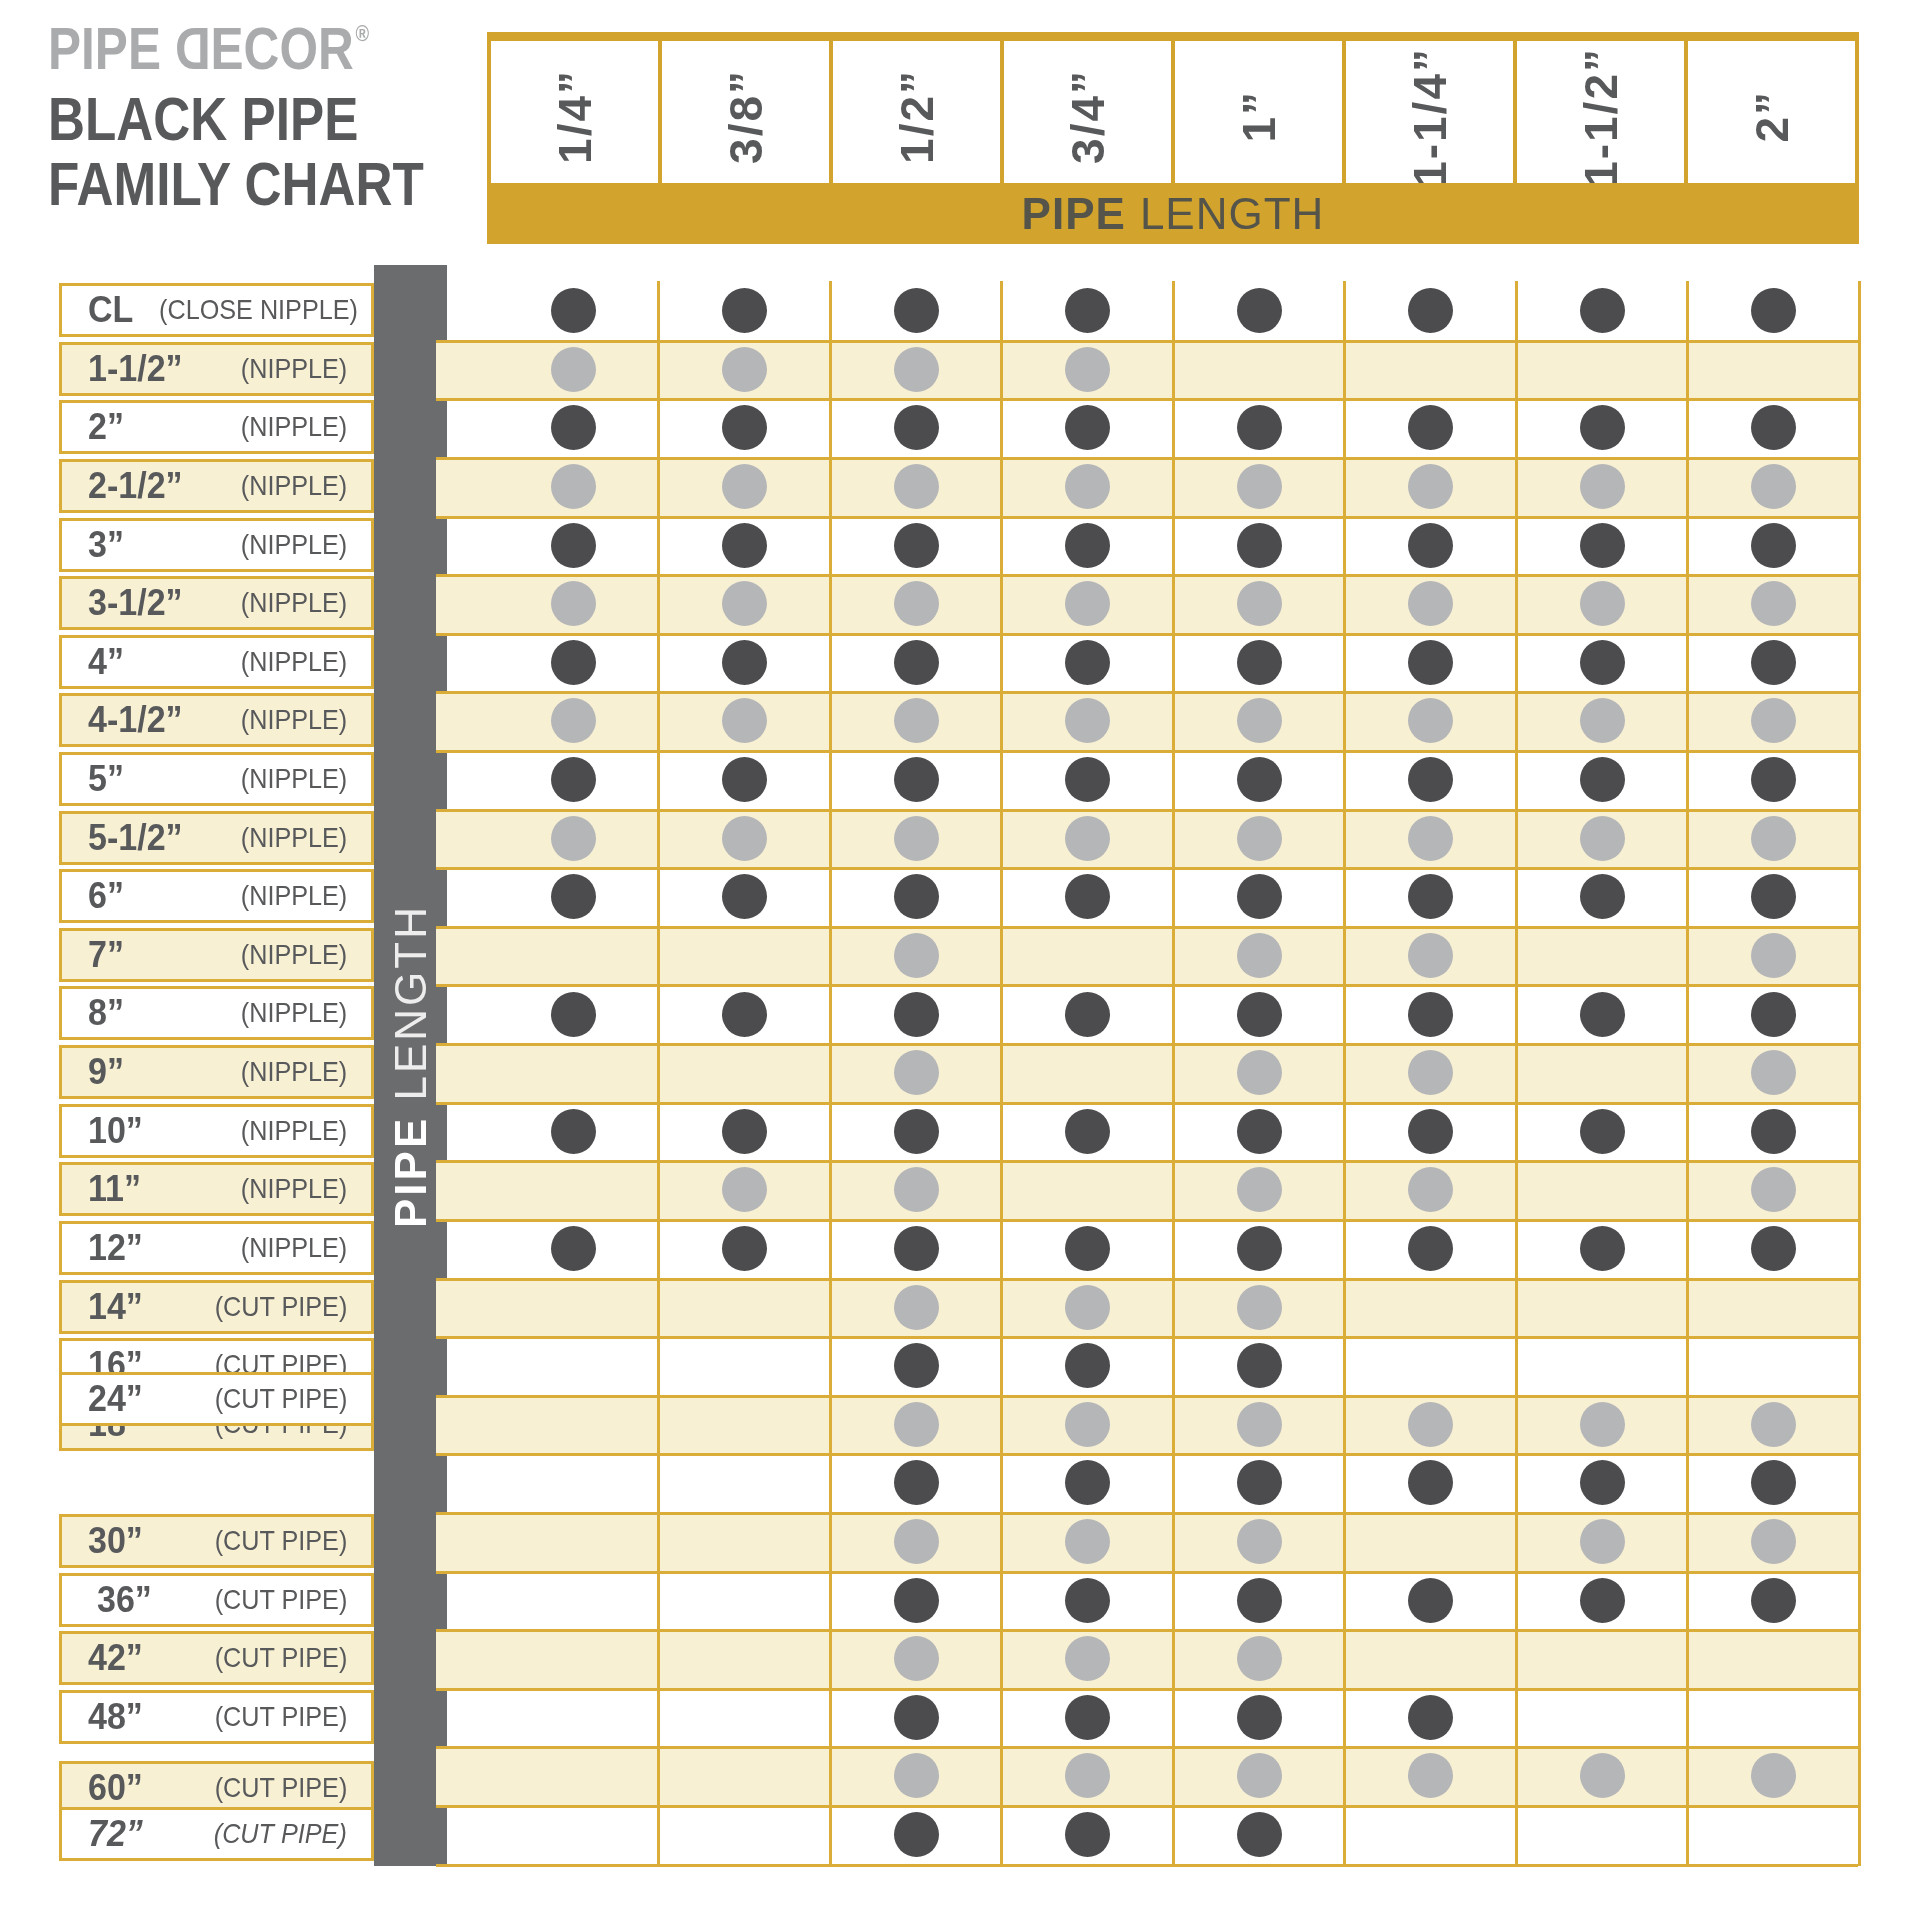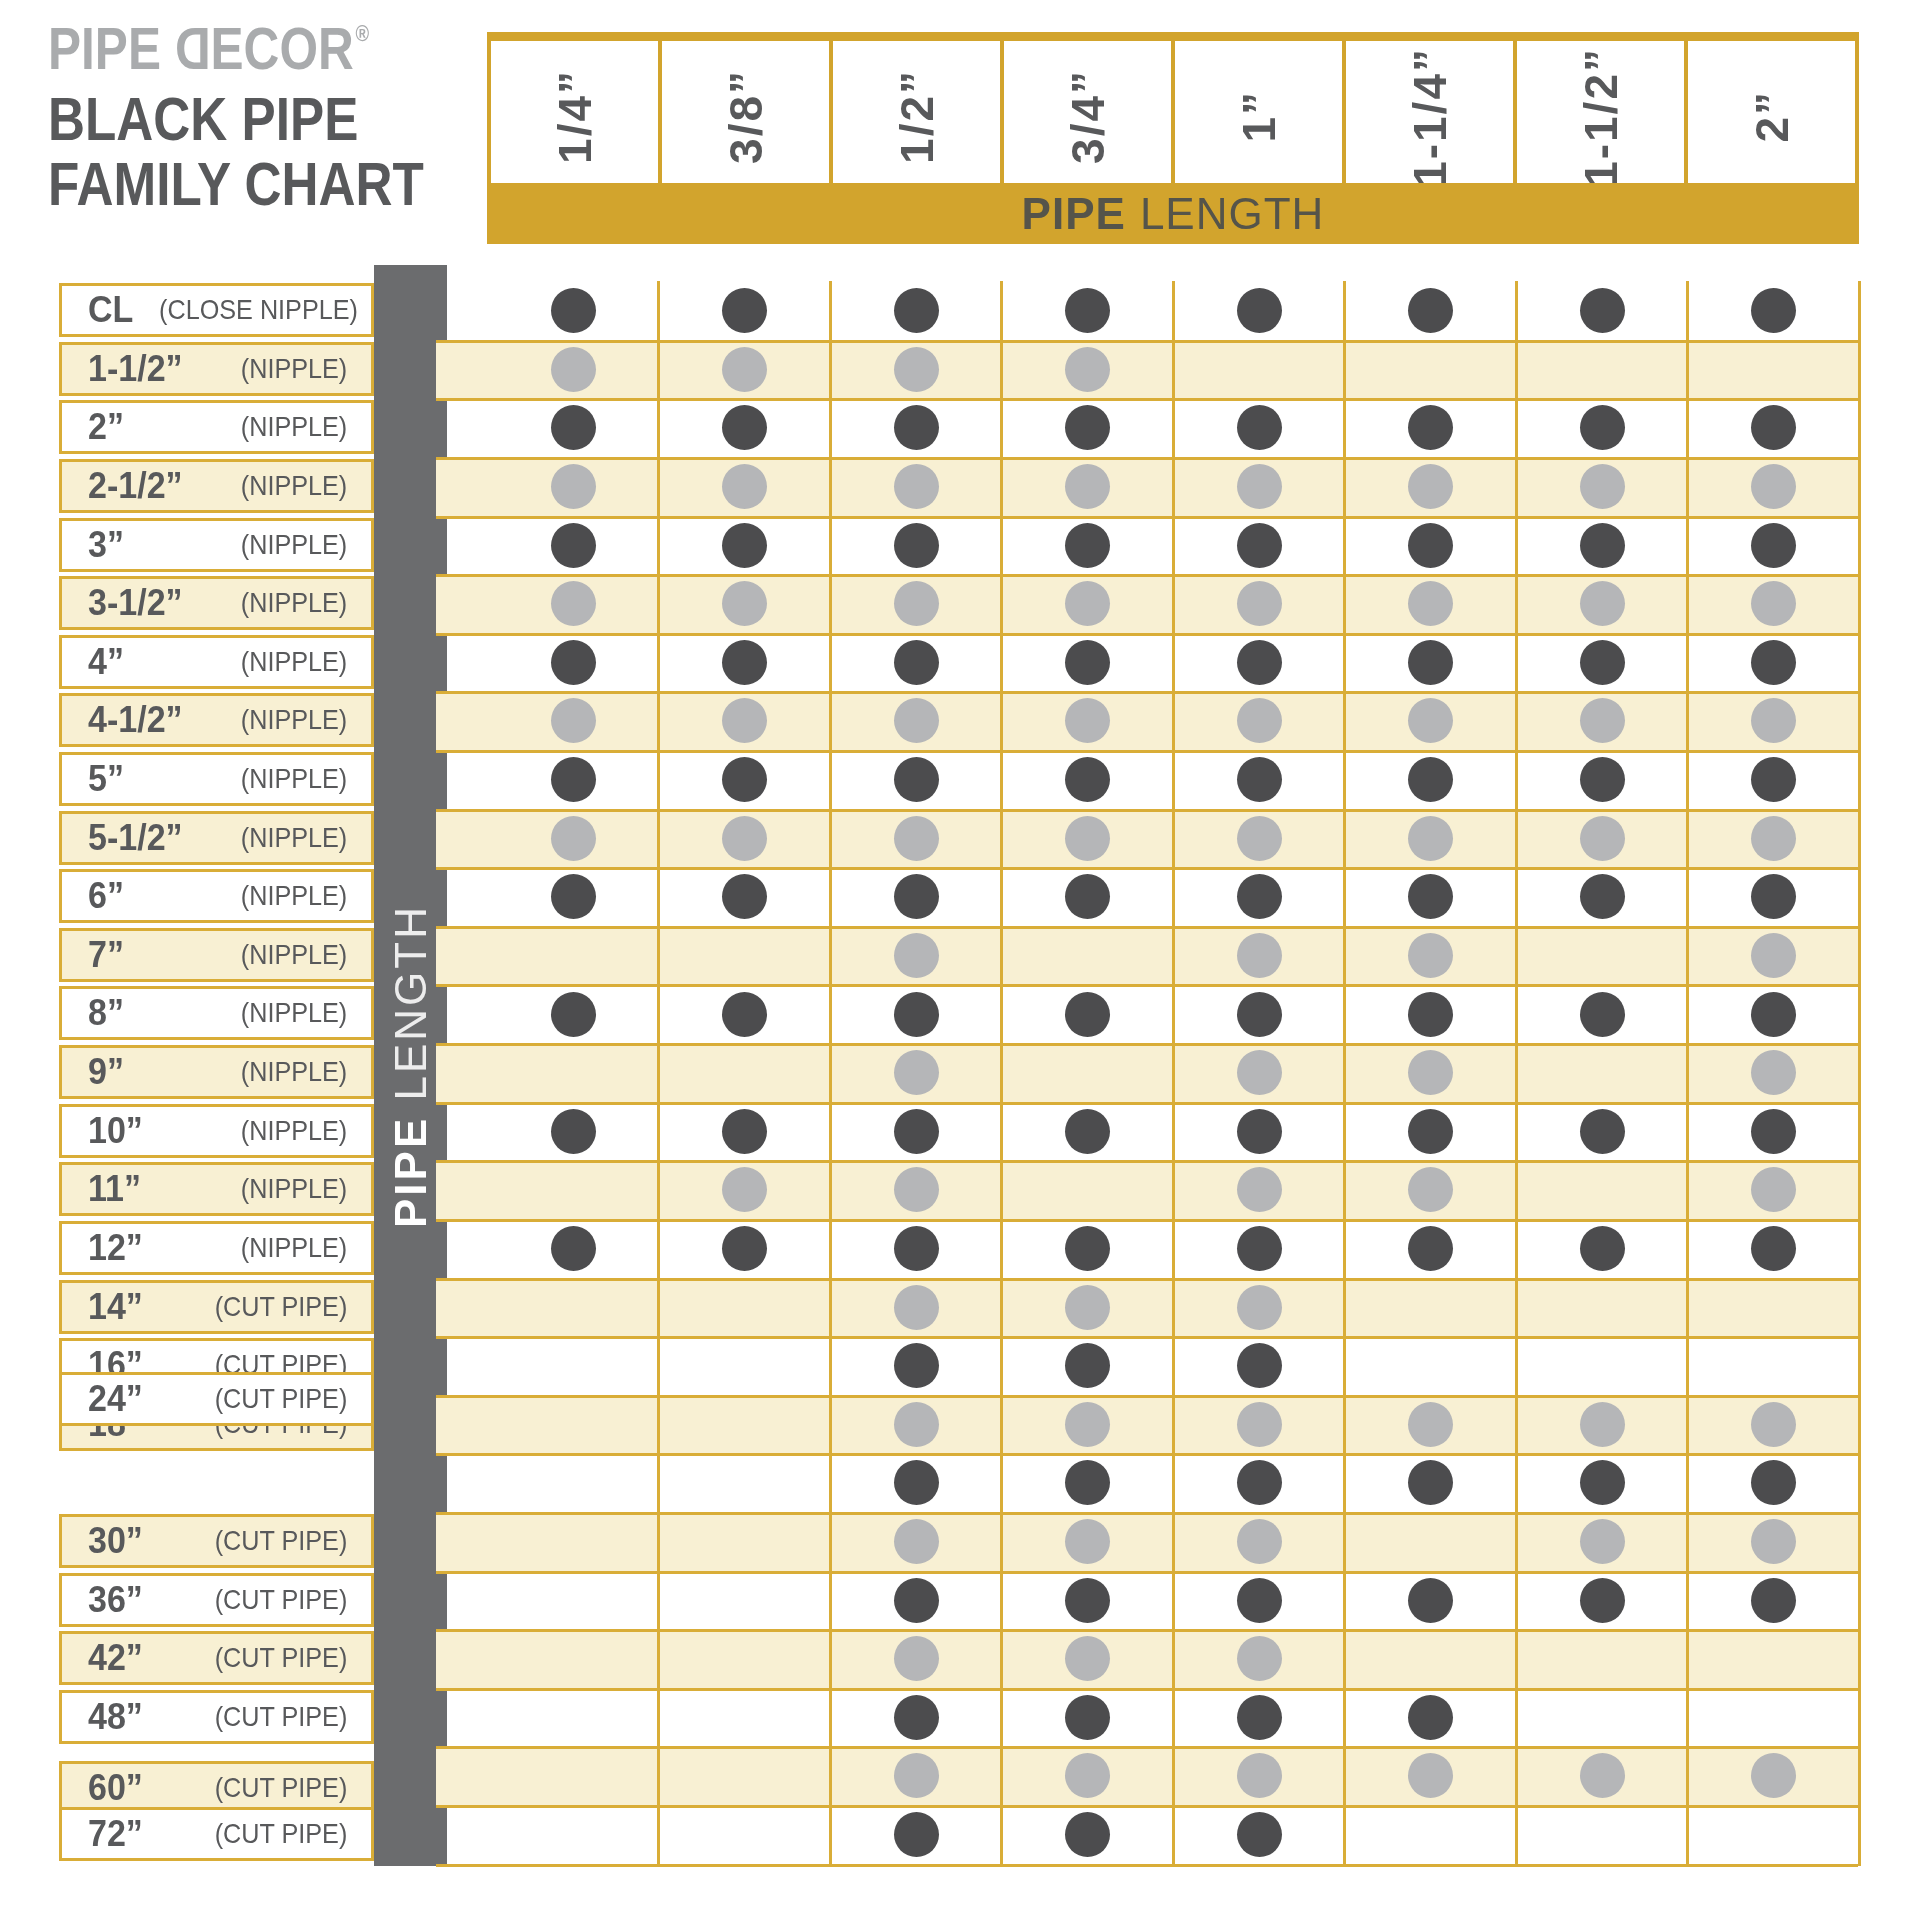--- a/index.html
+++ b/index.html
@@ -209,41 +209,41 @@
       <div class="labelbox" style="top: 1372px; height: 54px;">
         <div class="size">24”</div>
         <div class="spec">(CUT PIPE)</div>
       </div>
       <div class="band cream bt" style="top: 1512px; height: 59px;"></div>
       <div class="labelbox cream" style="top: 1514px; height: 54px;">
         <div class="size">30”</div>
         <div class="spec">(CUT PIPE)</div>
       </div>
       <div class="band bt" style="top: 1571px; height: 59px;"></div>
-      <div class="labelbox" style="top: 1573px; height: 54px;">
+      <div class="labelbox" style="top: 1573px; height: 54px; padding-left: 9px;">
         <div class="size">36”</div>
         <div class="spec">(CUT PIPE)</div>
       </div>
       <div class="band cream bt" style="top: 1629px; height: 59px;"></div>
       <div class="labelbox cream" style="top: 1631px; height: 54px;">
         <div class="size">42”</div>
         <div class="spec">(CUT PIPE)</div>
       </div>
       <div class="band bt" style="top: 1688px; height: 59px;"></div>
       <div class="labelbox" style="top: 1690px; height: 54px;">
         <div class="size">48”</div>
         <div class="spec">(CUT PIPE)</div>
       </div>
       <div class="band cream bt" style="top: 1746px; height: 59px;"></div>
       <div class="labelbox cream" style="top: 1748px; height: 54px; margin-top: 13px;">
         <div class="size">60”</div>
         <div class="spec">(CUT PIPE)</div>
       </div>
       <div class="band bt bb" style="top: 1805px; height: 62px;"></div>
-      <div class="labelbox" style="top: 1807px; height: 54px;">
+      <div class="labelbox" style="top: 1807px; height: 54px; font-style: italic;">
         <div class="size">72”</div>
         <div class="spec">(CUT PIPE)</div>
       </div>
       <div class="vline" style="left: 657px; top: 281px; height: 1585px;"></div>
       <div class="vline" style="left: 829px; top: 281px; height: 1585px;"></div>
       <div class="vline" style="left: 1000px; top: 281px; height: 1585px;"></div>
       <div class="vline" style="left: 1172px; top: 281px; height: 1585px;"></div>
       <div class="vline" style="left: 1343px; top: 281px; height: 1585px;"></div>
       <div class="vline" style="left: 1515px; top: 281px; height: 1585px;"></div>
       <div class="vline" style="left: 1686px; top: 281px; height: 1585px;"></div>

